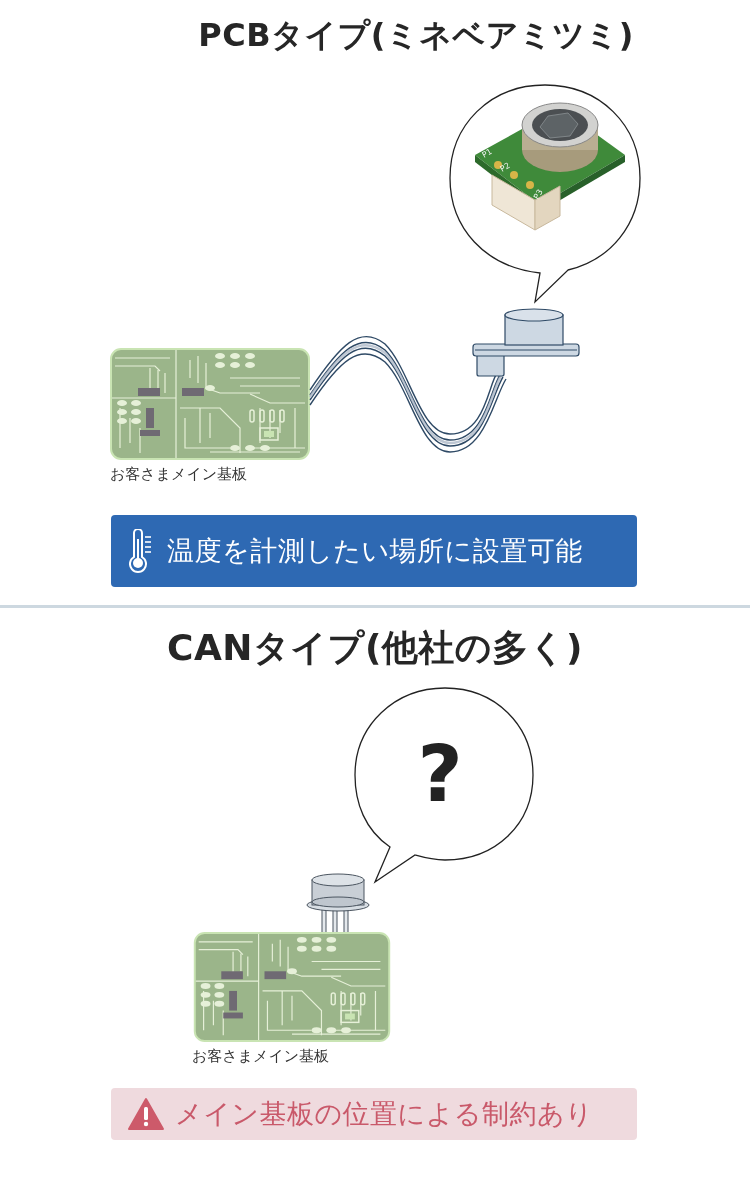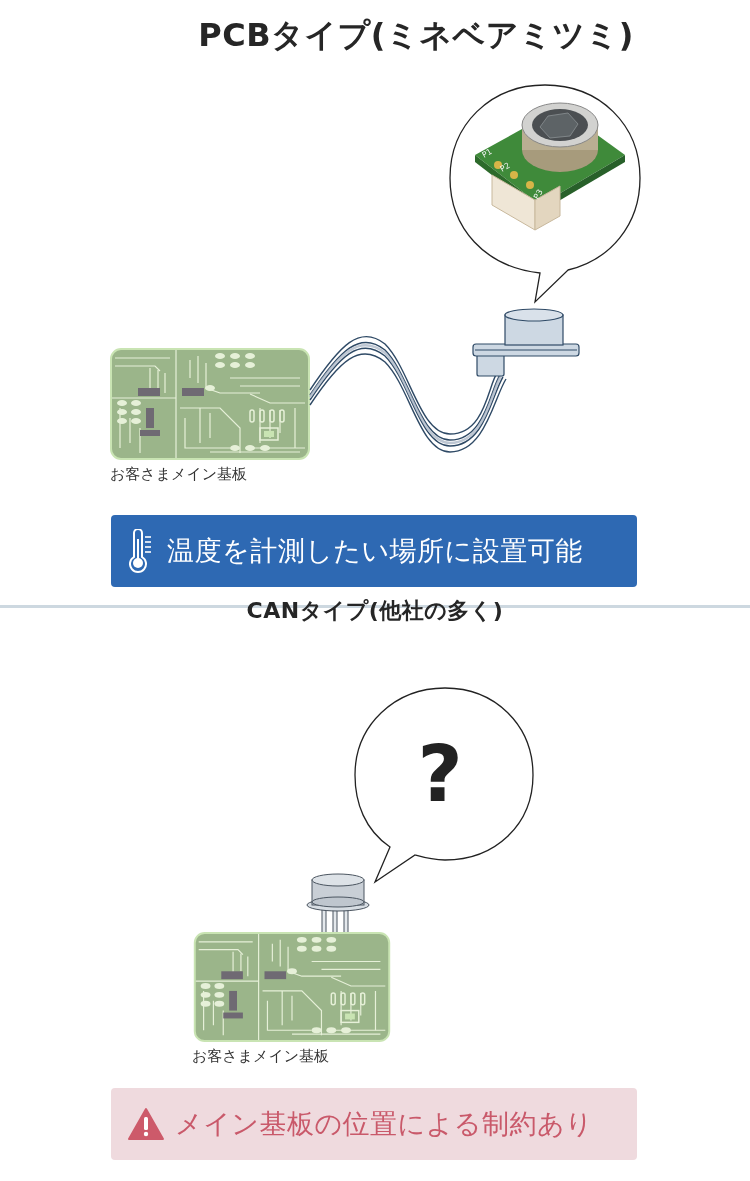--- a/index.html
+++ b/index.html
@@ -4,21 +4,21 @@
 <style>
   html, body { margin: 0; padding: 0; background: #ffffff; }
   body { width: 750px; height: 1181px; position: relative; overflow: hidden;
          font-family: "DejaVu Sans", "Liberation Sans", sans-serif; color: #222; }
   .title { position: absolute; left: 0; width: 750px; text-align: center;
            font-weight: bold; font-size: 32px; color: #262626; letter-spacing: 0.5px; }
   .label { position: absolute; font-size: 15px; color: #333; }
   .banner { position: absolute; left: 111px; width: 526px; border-radius: 4px;
             display: flex; align-items: center; box-sizing: border-box; }
   .banner-blue { top: 515px; height: 72px; background: #2e69b3; color: #fff; }
-  .banner-pink { top: 1088px; height: 72px; background: #efdade; color: #c9596a; }
+  .banner-pink { top: 1088px; height: 52px; background: #efdade; color: #c9596a; }
   .banner-text { font-size: 27px; letter-spacing: 0.5px; }
   .divider { position: absolute; top: 605px; left: 0; width: 750px; height: 3px; background: #cdd8e0; }
   svg { position: absolute; }
 </style>
 </head>
 <body>
 
 <div class="title" style="top:14px;margin-left:41px;">PCBタイプ(ミネベアミツミ)</div>
 
 <svg style="left:440px;top:80px;" width="210" height="225" viewBox="0 0 210 225">
@@ -124,21 +124,21 @@
     <line x1="16" y1="8" x2="22" y2="8" stroke="#fff" stroke-width="1.6"></line>
     <line x1="16" y1="13" x2="22" y2="13" stroke="#fff" stroke-width="1.6"></line>
     <line x1="16" y1="18" x2="22" y2="18" stroke="#fff" stroke-width="1.6"></line>
     <line x1="16" y1="23" x2="22" y2="23" stroke="#fff" stroke-width="1.6"></line>
   </svg>
   <span class="banner-text">温度を計測したい場所に設置可能</span>
 </div>
 
 <div class="divider"></div>
 
-<div class="title" style="top:596px;font-size:22px;">CANタイプ(他社の多く)</div>
+<div class="title" style="top:624px;font-size:36px;">CANタイプ(他社の多く)</div>
 
 <svg style="left:350px;top:685px;" width="190" height="200" viewBox="0 0 190 200">
   <path d="M95 3 C145 3 183 40 183 90 C183 140 145 175 95 175 C82 175 72 172 65 170 L25 197 L40 162 C15 145 5 118 5 90 C5 40 45 3 95 3 Z" fill="#fff" stroke="#222" stroke-width="1.3"></path>
 </svg>
 <div style="position:absolute;left:400px;top:735px;width:80px;text-align:center;font-size:78px;font-weight:bold;color:#222;line-height:1;">?</div>
 
 <svg style="left:300px;top:865px;" width="80" height="80" viewBox="0 0 80 80">
   <rect x="22" y="40" width="4" height="28" fill="#e4e8ec" stroke="#4b5560" stroke-width="1"></rect>
   <rect x="33" y="40" width="4" height="28" fill="#e4e8ec" stroke="#4b5560" stroke-width="1"></rect>
   <rect x="44" y="40" width="4" height="28" fill="#e4e8ec" stroke="#4b5560" stroke-width="1"></rect>

